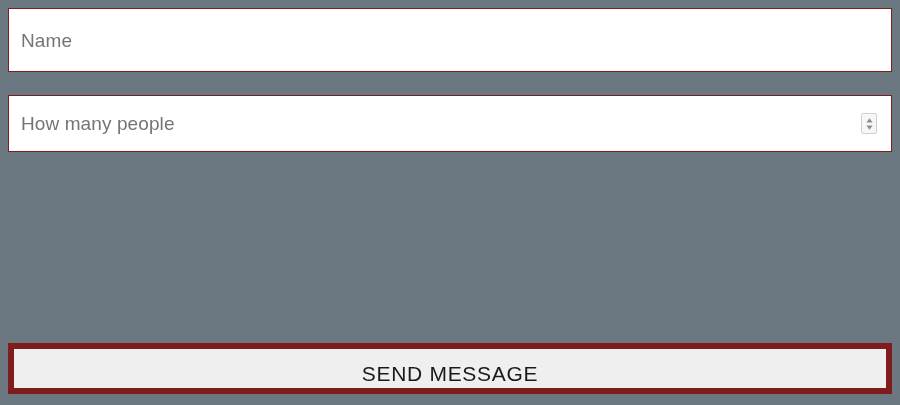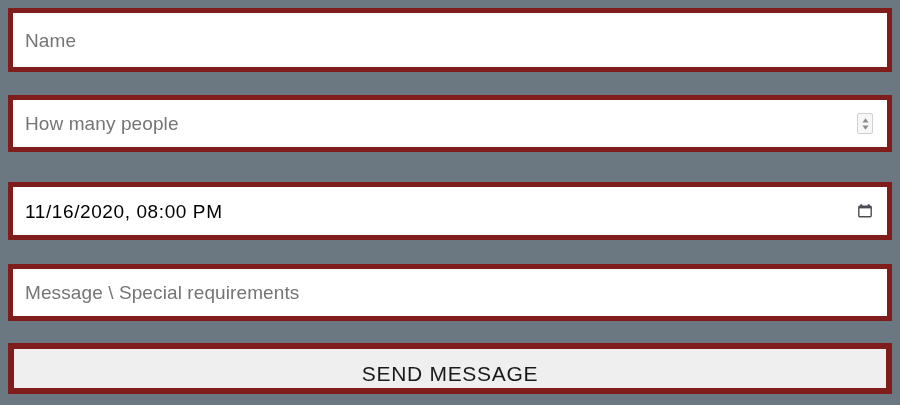--- a/index.html
+++ b/index.html
@@ -18,21 +18,21 @@
     width: 900px;
     height: 405px;
     box-sizing: border-box;
     padding: 8px;
   }
   .field {
     position: absolute;
     left: 8px;
     width: 884px;
     background: #ffffff;
-    border: 5px solid #7f1d1d;
+    border: 1px solid #7f1d1d;
     box-sizing: border-box;
     display: flex;
     align-items: center;
     padding: 0 12px;
   }
   .field-name      { top: 8px;   height: 64px; }
   .field-people    { top: 95px;  height: 57px; }
   .field-datetime  { top: 182px; height: 58px; }
   .field-message   { top: 264px; height: 57px;
                      align-items: flex-start; padding-top: 14px; }
@@ -110,32 +110,17 @@
     <span class="placeholder">How many people</span>
     <span class="spacer"></span>
     <span class="stepper">
       <svg width="9" height="14" viewBox="0 0 9 14" aria-hidden="true">
         <path d="M4.5 1.2 L7.6 5.4 L1.4 5.4 Z" fill="#8c8c8c"></path>
         <path d="M4.5 12.8 L1.4 8.6 L7.6 8.6 Z" fill="#8c8c8c"></path>
       </svg>
     </span>
   </div>
 
-  <div class="field field-datetime">
-    <span class="value">11/16/2020, 08:00 PM</span>
-    <span class="spacer"></span>
-    <span class="cal-icon">
-      <svg width="16" height="16" viewBox="0 0 16 16" aria-hidden="true">
-        <rect x="3.2" y="1.2" width="2.2" height="2.6" rx="0.6" fill="#4a4f55"></rect>
-        <rect x="10.6" y="1.2" width="2.2" height="2.6" rx="0.6" fill="#4a4f55"></rect>
-        <rect x="1.8" y="3.2" width="12.4" height="10.6" rx="1" fill="#ffffff" stroke="#4a4f55" stroke-width="1.4"></rect>
-        <rect x="1.8" y="3.2" width="12.4" height="2.2" fill="#4a4f55"></rect>
-      </svg>
-    </span>
-  </div>
 
-  <div class="field field-message">
-    <span class="placeholder">Message \ Special requirements</span>
-  </div>
 
   <div class="send-button">SEND MESSAGE</div>
 
 </div>
 
 </body></html>

